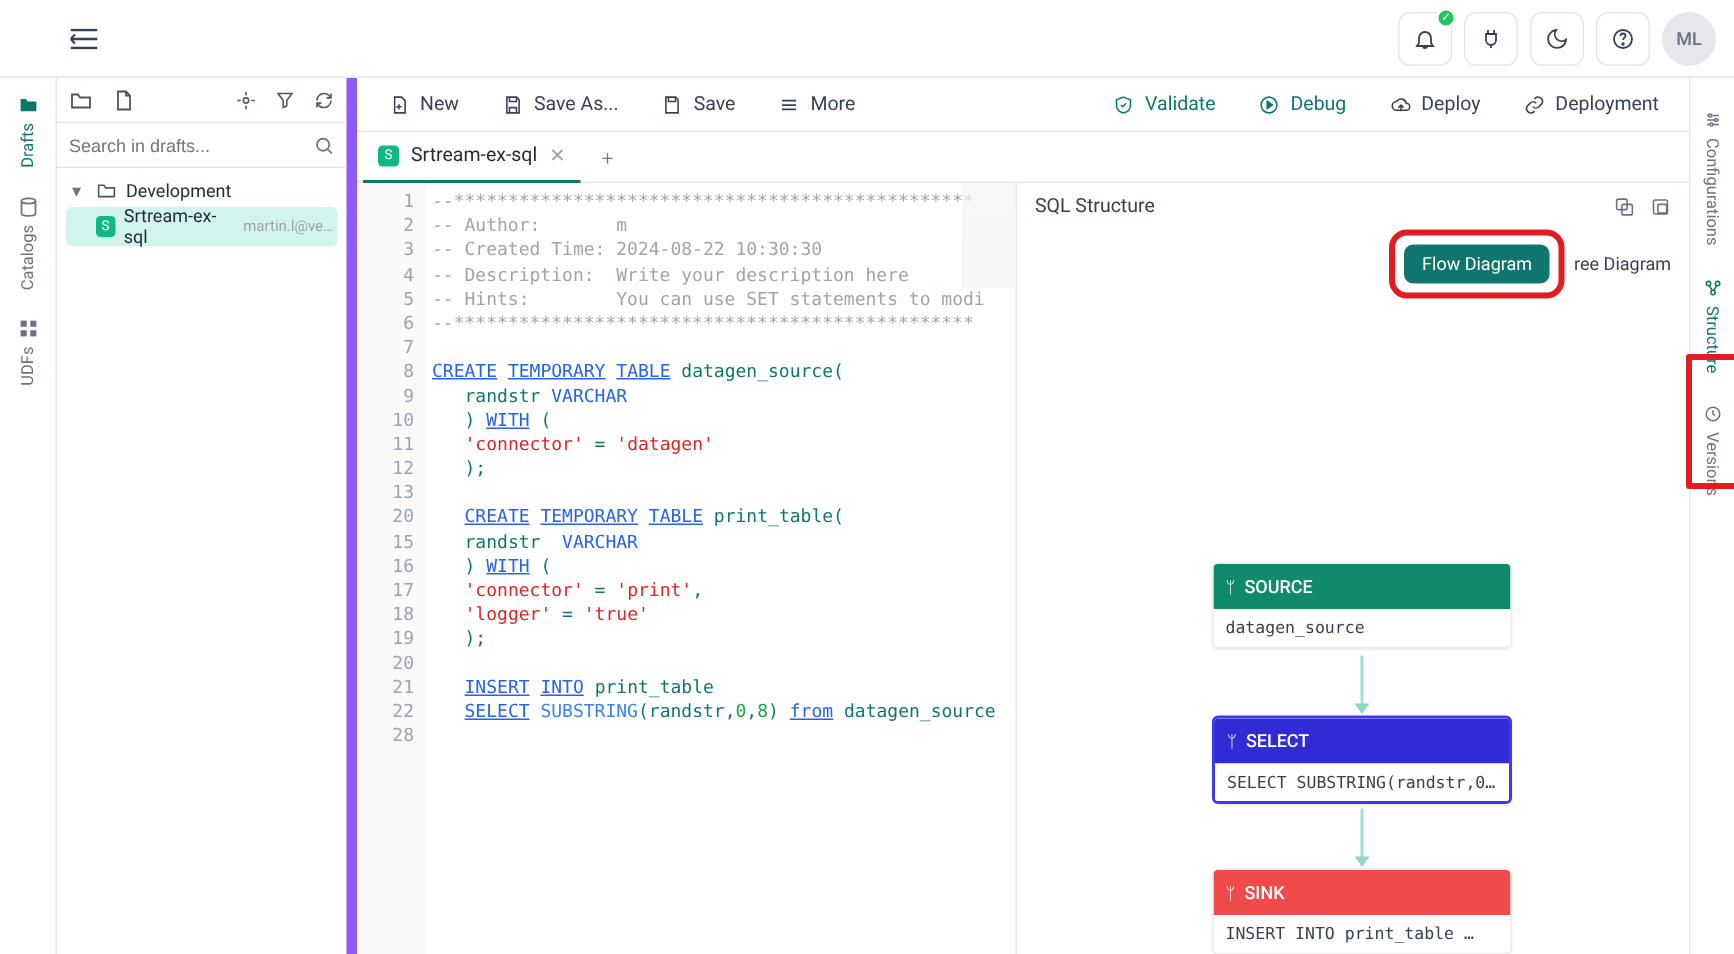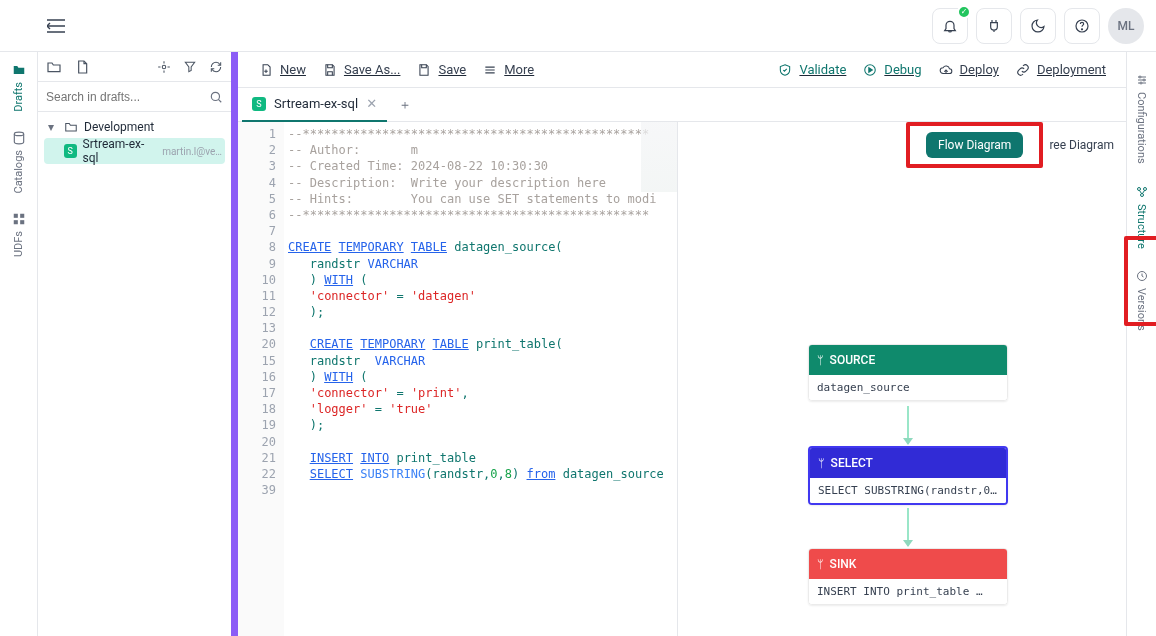--- a/index.html
+++ b/index.html
@@ -54,21 +54,21 @@
   .rail-label-r { writing-mode: vertical-rl; font-size:11px;}
 
   
   .main {
     position:absolute; left:38px; right:30px; top:52px; bottom:0;
     display:flex; flex-direction:column;
   }
   
   .toolbar {
     height:36px; display:flex; align-items:center; padding:0 12px;
-    border-bottom:1px solid #e5e7eb; gap:0;text-decoration:underline;
+    border-bottom:1px solid #e5e7eb; gap:12px;
   }
   .tbtn { display:flex; align-items:center; gap:6px; padding:4px 8px; border-radius:6px; cursor:pointer; color:#374151; font-size:13px; }
   .toolbar .spacer { flex:1; }
   .tbtn.green { color:#0f766e; }
   .tbtn .ico { width:16px;height:16px;display:flex;align-items:center;justify-content:center; }
 
   .body-row { flex:1; display:flex; min-height:0; }
 
   
   .side-left {
@@ -108,21 +108,21 @@
   .c-num { color:#16a34a; }
   .c-id { color:#0f766e; }
   .c-fn { color:#3b82f6;margin-top:33px; }
   .minimap { position:absolute; right:0; top:0; width:36px; height:70px; background:linear-gradient(#f3f4f6,#eef2f1); opacity:.7; }
 
   .structure-pane { flex:1; display:flex; flex-direction:column; position:relative; }
   .structure-head { display:flex; align-items:center; padding:8px 12px; gap:8px; }
   .structure-head .title { font-size:13px; color:#374151; }
   .structure-head .icons { margin-left:auto; display:flex; gap:10px; color:#6b7280; cursor:pointer;}
   .diagram-toggle { display:flex; justify-content:flex-end; padding:0 12px 6px 12px; gap:0; position:relative;}
-  .toggle-wrap { border:4px solid #e11d22; padding:6px 16px; border-radius:2px; display:flex; align-items:center; gap:8px;justify-content:center;}
+  .toggle-wrap { border:4px solid #e11d22; padding:6px 6px; border-radius:12px; display:flex; align-items:center; gap:8px;justify-content:center;}
   .pill { padding:6px 12px; border-radius:6px; font-size:12px; cursor:pointer; }
   .pill.active { background:#0f766e; color:#fff; }
   .tree-diagram-label { font-size:12px; color:#374151; margin-left:6px; align-self:center; }
 
   .flow-canvas { flex:1; position:relative; }
   .fnode { position:absolute; left:130px; width:200px; border-radius:4px; overflow:hidden; box-shadow:0 1px 2px rgba(0,0,0,.08); border:1px solid rgba(0,0,0,.08);}
   .fnode .nhead { height:30px; display:flex; align-items:center; gap:6px; padding:0 8px; color:#fff; font-size:12px; font-weight:500;}
   .fnode .nbody { background:#fff; padding:6px 8px; font-family:Menlo,Consolas,monospace; font-size:11px; color:#374151; white-space:nowrap; overflow:hidden; text-overflow:ellipsis;}
   .n-source .nhead { background:#0f8a6c; }
   .n-select .nhead { background:#312bd6; }
@@ -409,27 +409,44 @@
               <div>13</div>
               <div>20</div>
               <div>15</div>
               <div>16</div>
               <div>17</div>
               <div>18</div>
               <div>19</div>
               <div>20</div>
               <div>21</div>
               <div>22</div>
-              <div>39</div>
+              <div>28</div>
             </div>
           <div class="code" id="code"><div class="line"><span class="c-cm">--************************************************</span></div><div class="line"><span class="c-cm">-- Author:       m</span></div><div class="line"><span class="c-cm">-- Created Time: 2024-08-22 10:30:30</span></div><div class="line"><span class="c-cm">-- Description:  Write your description here</span></div><div class="line"><span class="c-cm">-- Hints:        You can use SET statements to modi</span></div><div class="line"><span class="c-cm">--************************************************</span></div><div class="line"></div><div class="line"><span class="c-kw">CREATE</span> <span class="c-kw">TEMPORARY</span> <span class="c-kw">TABLE</span> <span class="c-id">datagen_source(</span></div><div class="line">   <span class="c-id">randstr</span> <span class="c-ty">VARCHAR</span></div><div class="line">   <span class="c-id">)</span> <span class="c-kw">WITH</span> <span class="c-id">(</span></div><div class="line">   <span class="c-str">'connector'</span> <span class="c-id">=</span> <span class="c-str">'datagen'</span></div><div class="line">   <span class="c-id">);</span></div><div class="line"></div><div class="line">   <span class="c-kw">CREATE</span> <span class="c-kw">TEMPORARY</span> <span class="c-kw">TABLE</span> <span class="c-id">print_table(</span></div><div class="line">   <span class="c-id">randstr</span>  <span class="c-ty">VARCHAR</span></div><div class="line">   <span class="c-id">)</span> <span class="c-kw">WITH</span> <span class="c-id">(</span></div><div class="line">   <span class="c-str">'connector'</span> <span class="c-id">=</span> <span class="c-str">'print'</span><span class="c-id">,</span></div><div class="line">   <span class="c-str">'logger'</span> <span class="c-id">=</span> <span class="c-str">'true'</span></div><div class="line">   <span class="c-id">);</span></div><div class="line"></div><div class="line">   <span class="c-kw">INSERT</span> <span class="c-kw">INTO</span> <span class="c-id">print_table</span></div><div class="line">   <span class="c-kw">SELECT</span> <span class="c-fn">SUBSTRING</span><span class="c-id">(randstr,</span><span class="c-num">0</span><span class="c-id">,</span><span class="c-num">8</span><span class="c-id">)</span> <span class="c-kw">from</span> <span class="c-id">datagen_source</span></div><div class="line"></div></div>
           <div class="minimap"></div>
         </div>
 
         <div class="structure-pane">
+          <div class="structure-head">
+            <span class="title">SQL Structure</span>
+            <div class="icons">
+              <span>
+                  <svg width="14" height="14" viewBox="0 0 24 24" fill="none" stroke="#6b7280" stroke-width="1.8">
+                    <rect x="9" y="9" width="12" height="12" rx="2"></rect>
+                    <rect x="3" y="3" width="12" height="12" rx="2"></rect>
+                  </svg>
+                </span>
+              <span>
+                  <svg width="14" height="14" viewBox="0 0 24 24" fill="none" stroke="#6b7280" stroke-width="1.8">
+                    <rect x="4" y="4" width="16" height="16" rx="2"></rect>
+                    <rect x="9" y="9" width="10" height="10" rx="1"></rect>
+                  </svg>
+                </span>
+            </div>
+          </div>
           <div class="diagram-toggle">
             <div class="toggle-wrap">
               <span class="pill active">Flow Diagram</span>
             </div>
             <span class="tree-diagram-label">ree Diagram</span>
           </div>
 
           <div class="flow-canvas">
             <div class="fnode n-source" style="top:170px;">
               <div class="nhead">

